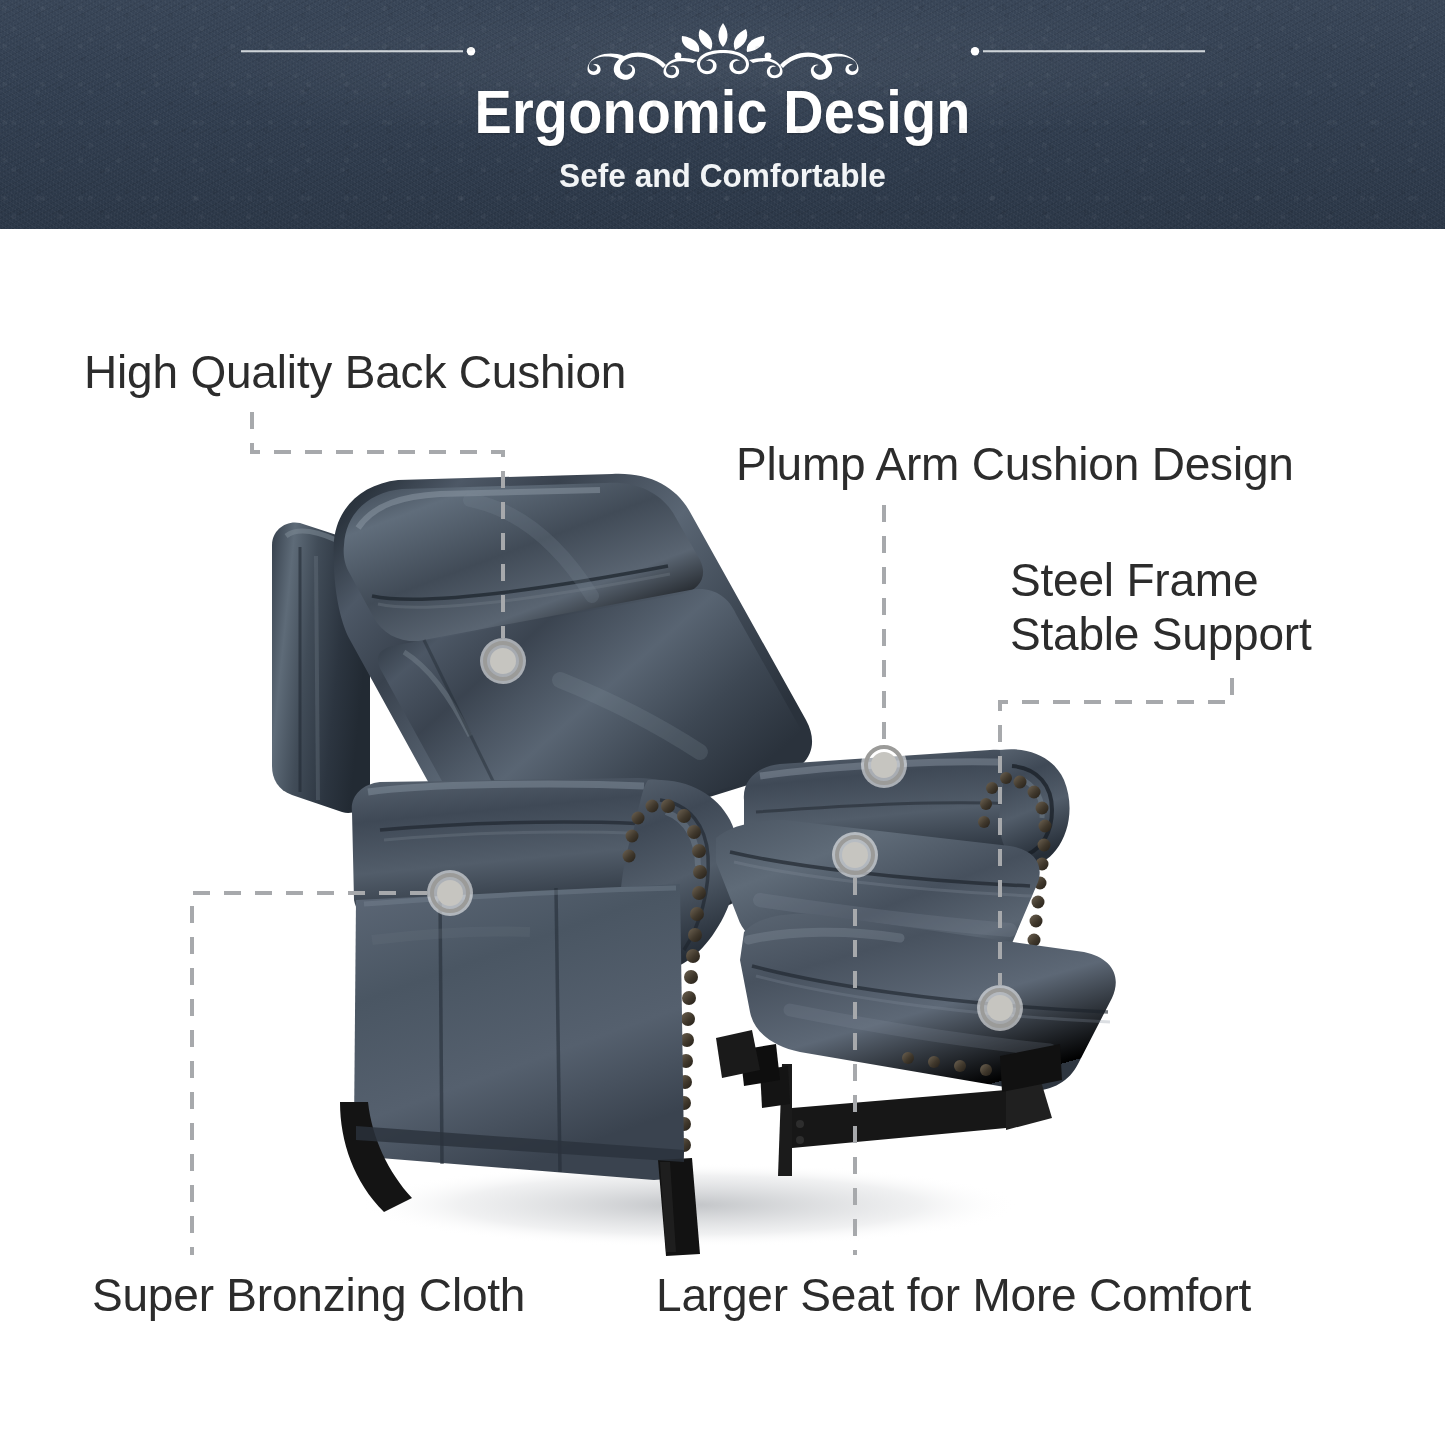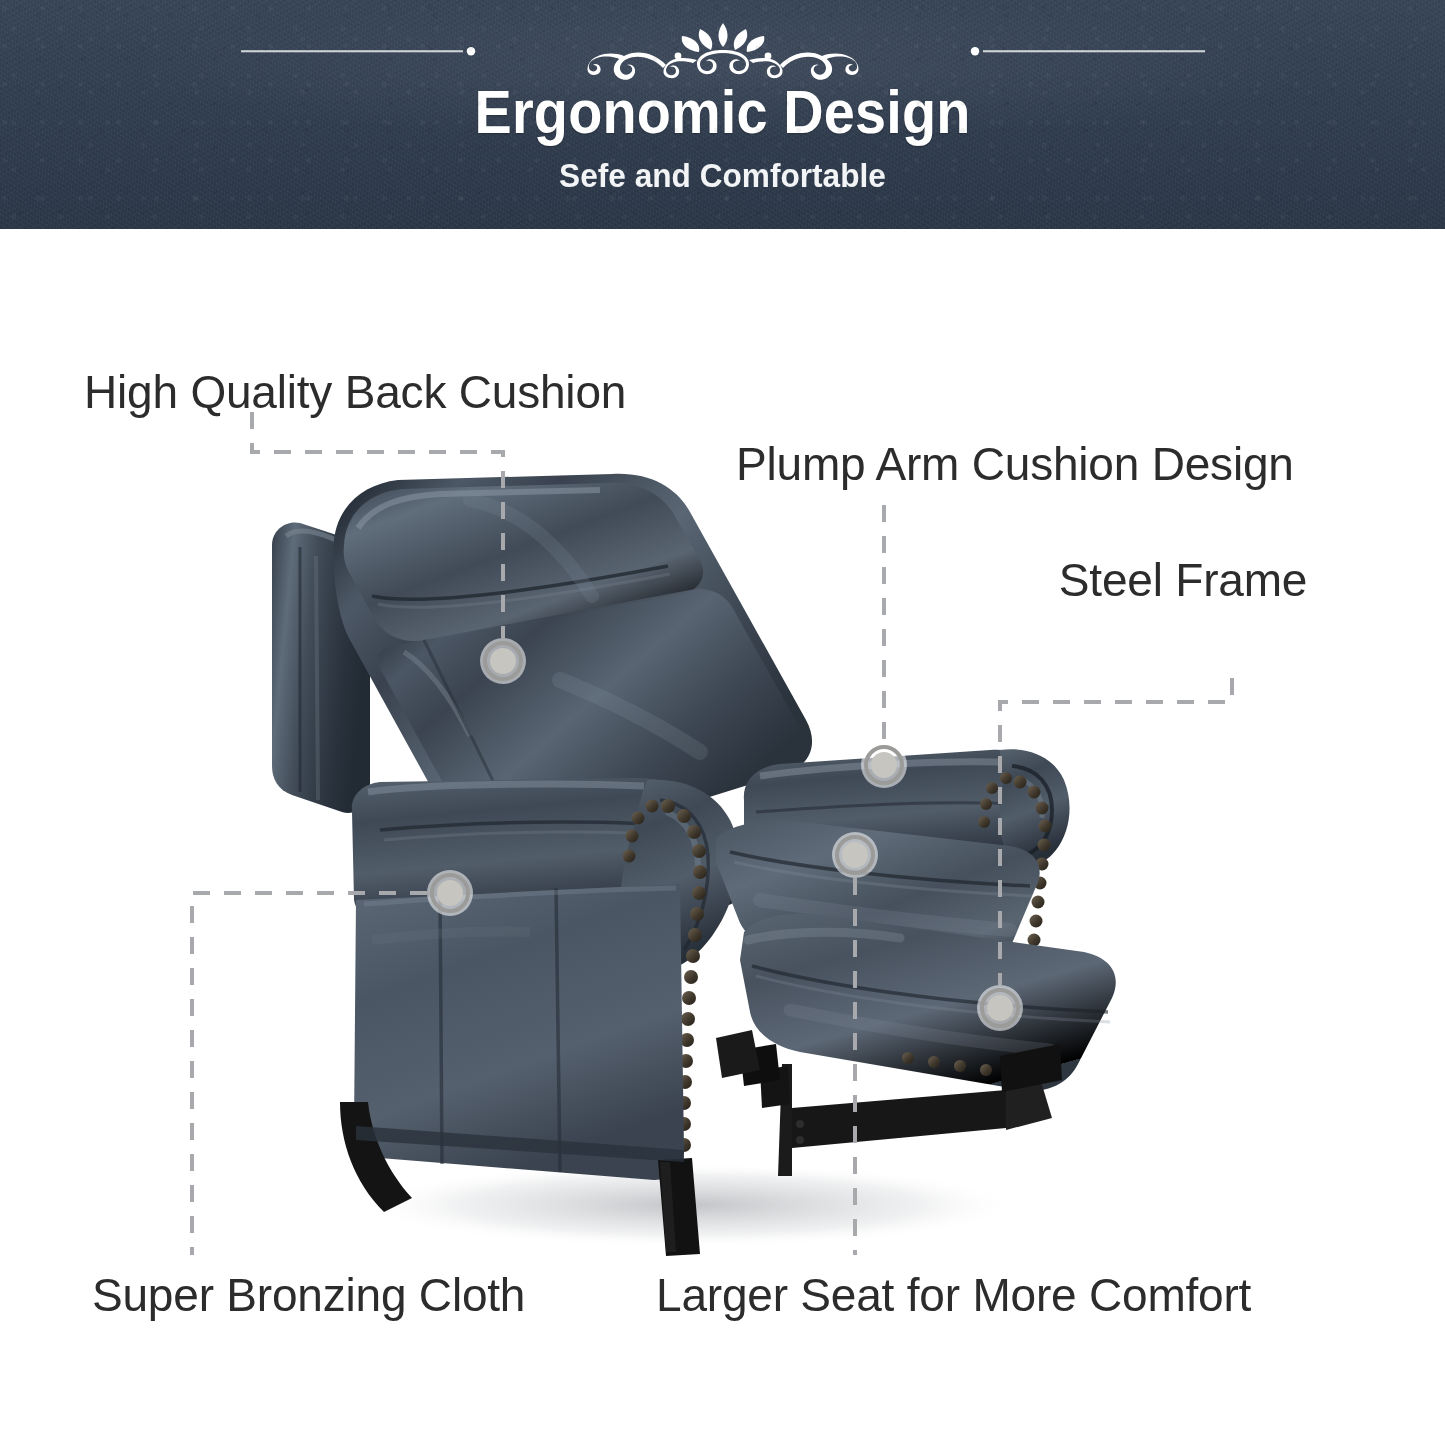--- a/index.html
+++ b/index.html
@@ -86,23 +86,23 @@
   
   .callout-label {
     position: absolute;
     color: #2c2c2c;
     font-size: 46px;
     line-height: 1.18;
     font-family: "Liberation Sans Narrow", "Liberation Sans", sans-serif;
     white-space: nowrap;
     letter-spacing: -0.2px;
   }
-  #label-back-cushion { left: 84px;  top: 365px; }
+  #label-back-cushion { left: 84px;  top: 345px; }
   #label-arm-cushion  { left: 736px; top: 437px; }
-  #label-steel-frame  { left: 1010px; top: 553px; width: 346px; text-align: center; white-space: normal; }
+  #label-steel-frame  { left: 1010px; top: 553px; width: 346px; text-align: left; white-space: normal; }
   #label-bronzing     { left: 92px;  top: 1268px; }
   #label-larger-seat  { left: 656px; top: 1268px; }
 
   
   #connectors {
     position: absolute;
     left: 0; top: 0;
     width: 1445px; height: 1445px;
     pointer-events: none;
   }
@@ -473,19 +473,20 @@
   <div class="marker" style="left:1000px; top:1008px;"></div>
   <div class="marker" style="left:450px; top:893px;"></div>
   <div class="marker" style="left:855px; top:855px;"></div>
 
   <div class="callout-label" id="label-back-cushion">High Quality Back Cushion</div>
 
   <div class="callout-label" id="label-arm-cushion">Plump Arm Cushion Design</div>
 
   <div class="callout-label" id="label-steel-frame">
     <div>Steel Frame</div>
+    <div>Stable Support</div>
   </div>
 
   <div class="callout-label" id="label-bronzing">Super Bronzing Cloth</div>
 
   <div class="callout-label" id="label-larger-seat">Larger Seat for More Comfort</div>
 
 </div>
 
 </body></html>

